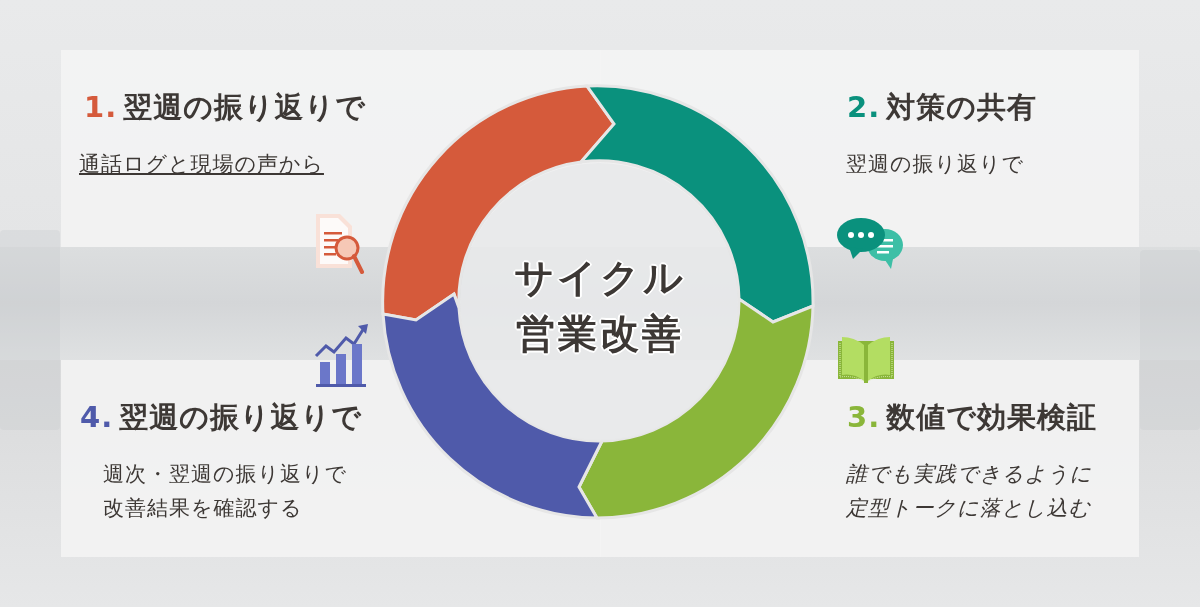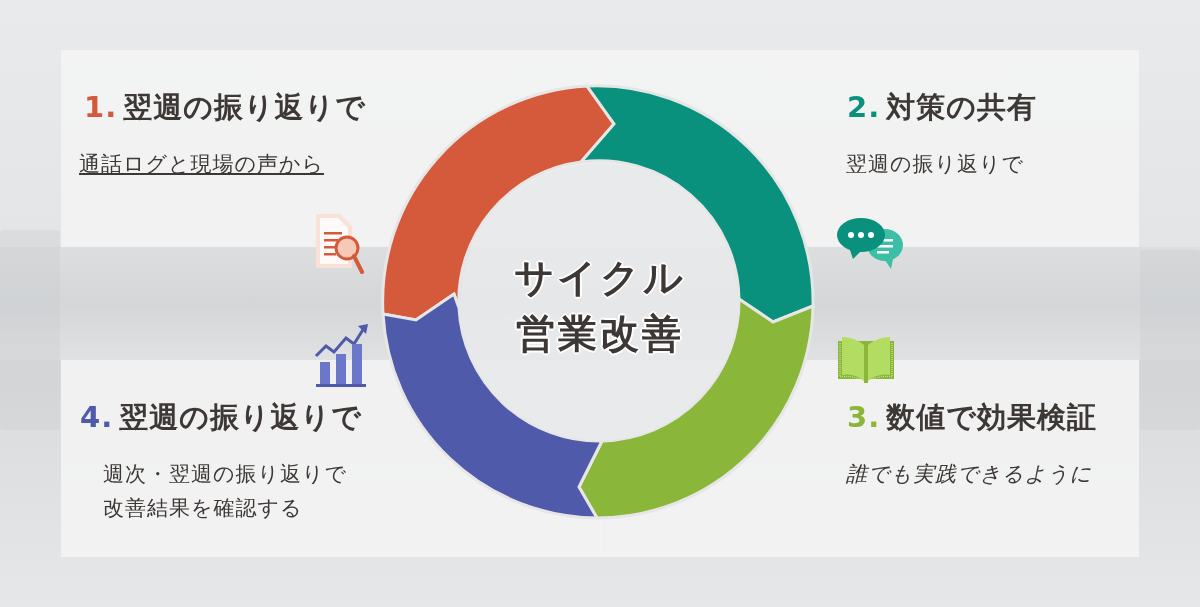--- a/index.html
+++ b/index.html
@@ -62,20 +62,21 @@
   <div>週次・翌週の振り返りで</div>
   <div>改善結果を確認する</div>
 </div>
 
 <div class="panel" style="left:600px;top:360px;width:539px;height:197px;"></div>
 <div class="panel-title" style="left:847px;top:398px;">
   <span class="num" style="color:#8ab63a;">3.</span><span>数値で効果検証</span>
 </div>
 <div class="panel-desc" style="left:846px;top:457px;font-style:italic;">
   <div>誰でも実践できるように</div>
+  <div>定型トークに落とし込む</div>
 </div>
 
 <svg class="ring" width="1200" height="607" viewBox="0 0 1200 607">
   <g transform="translate(599,302)" stroke="#e6e6e6" stroke-width="3" stroke-linejoin="miter">
 
     <path fill="#d55a3b" d="M -216 12
          A 216 216 0 0 1 -12 -216
          L 15 -178
          L -18 -140
          A 140 140 0 0 0 -140 6

